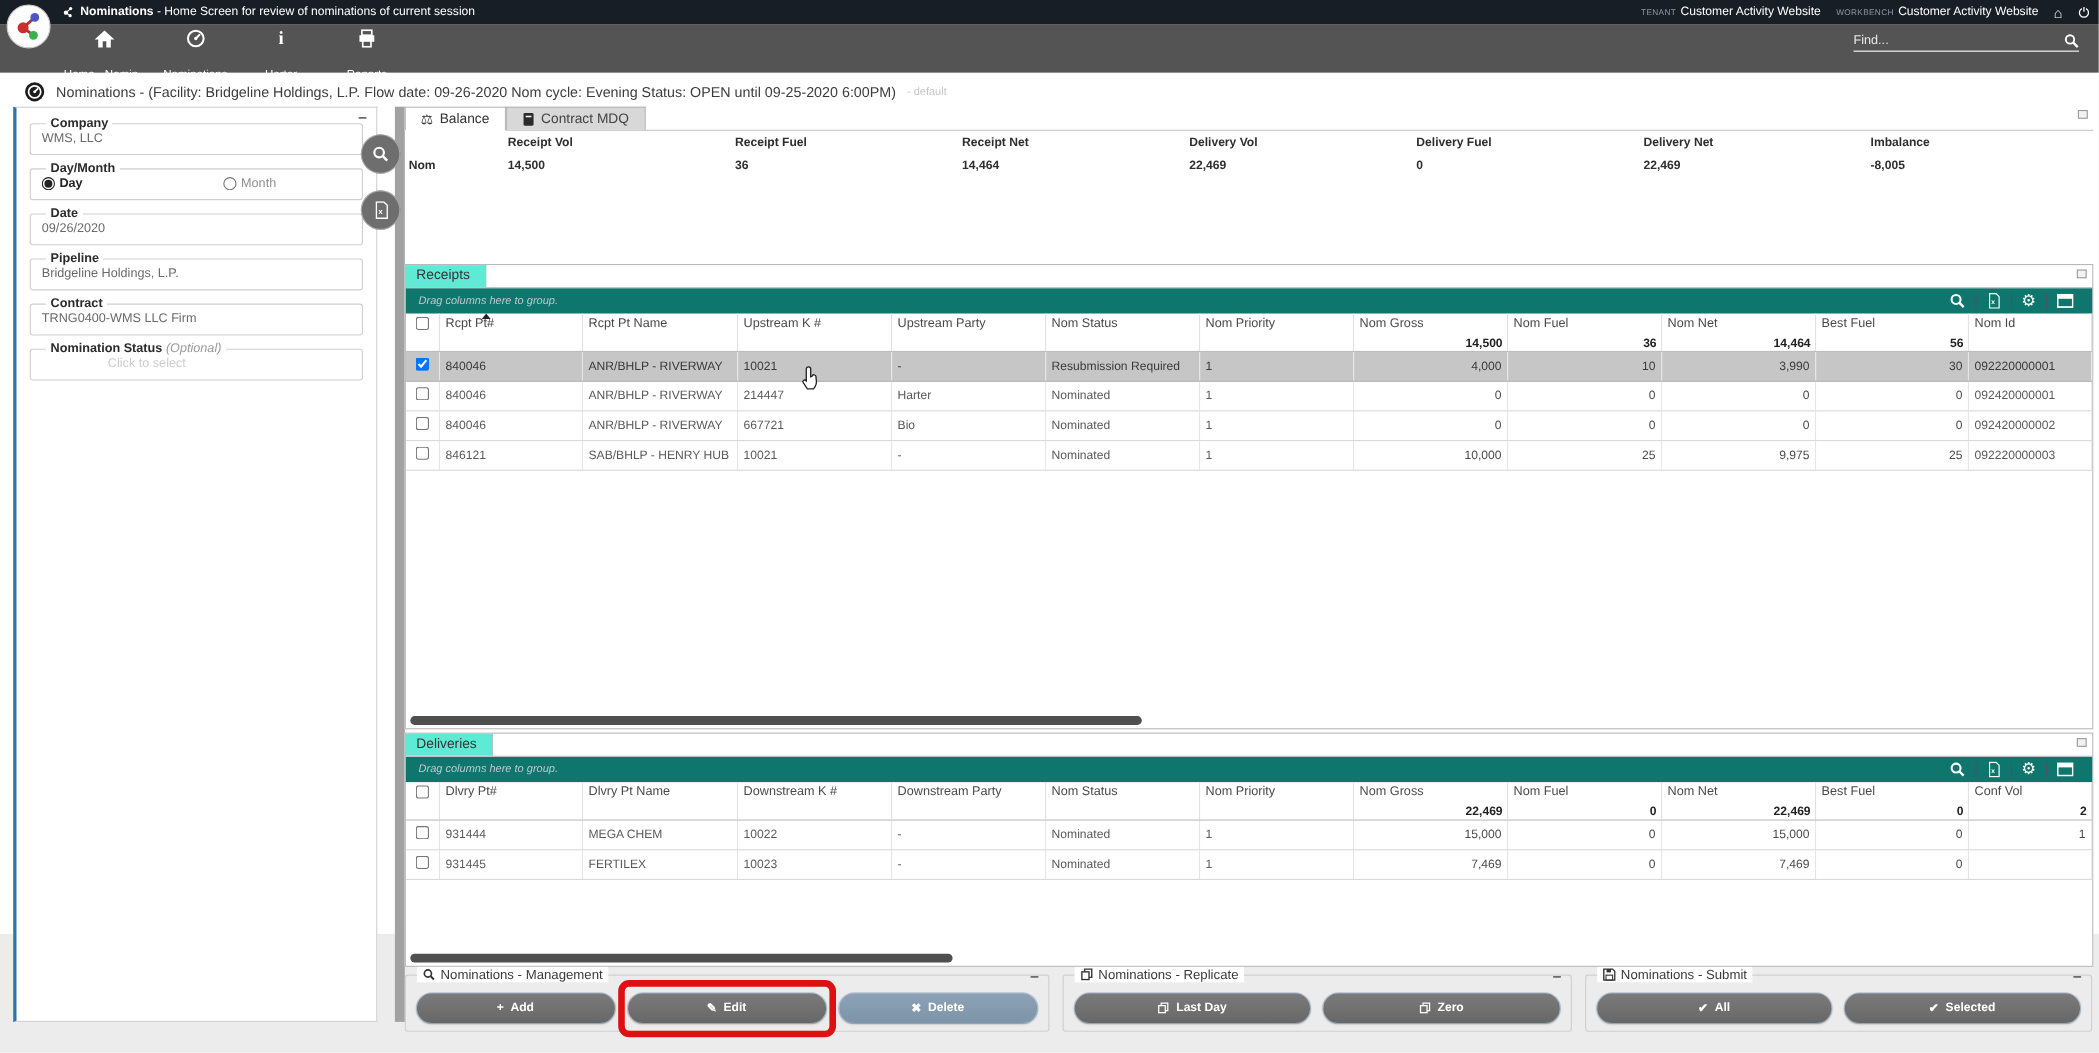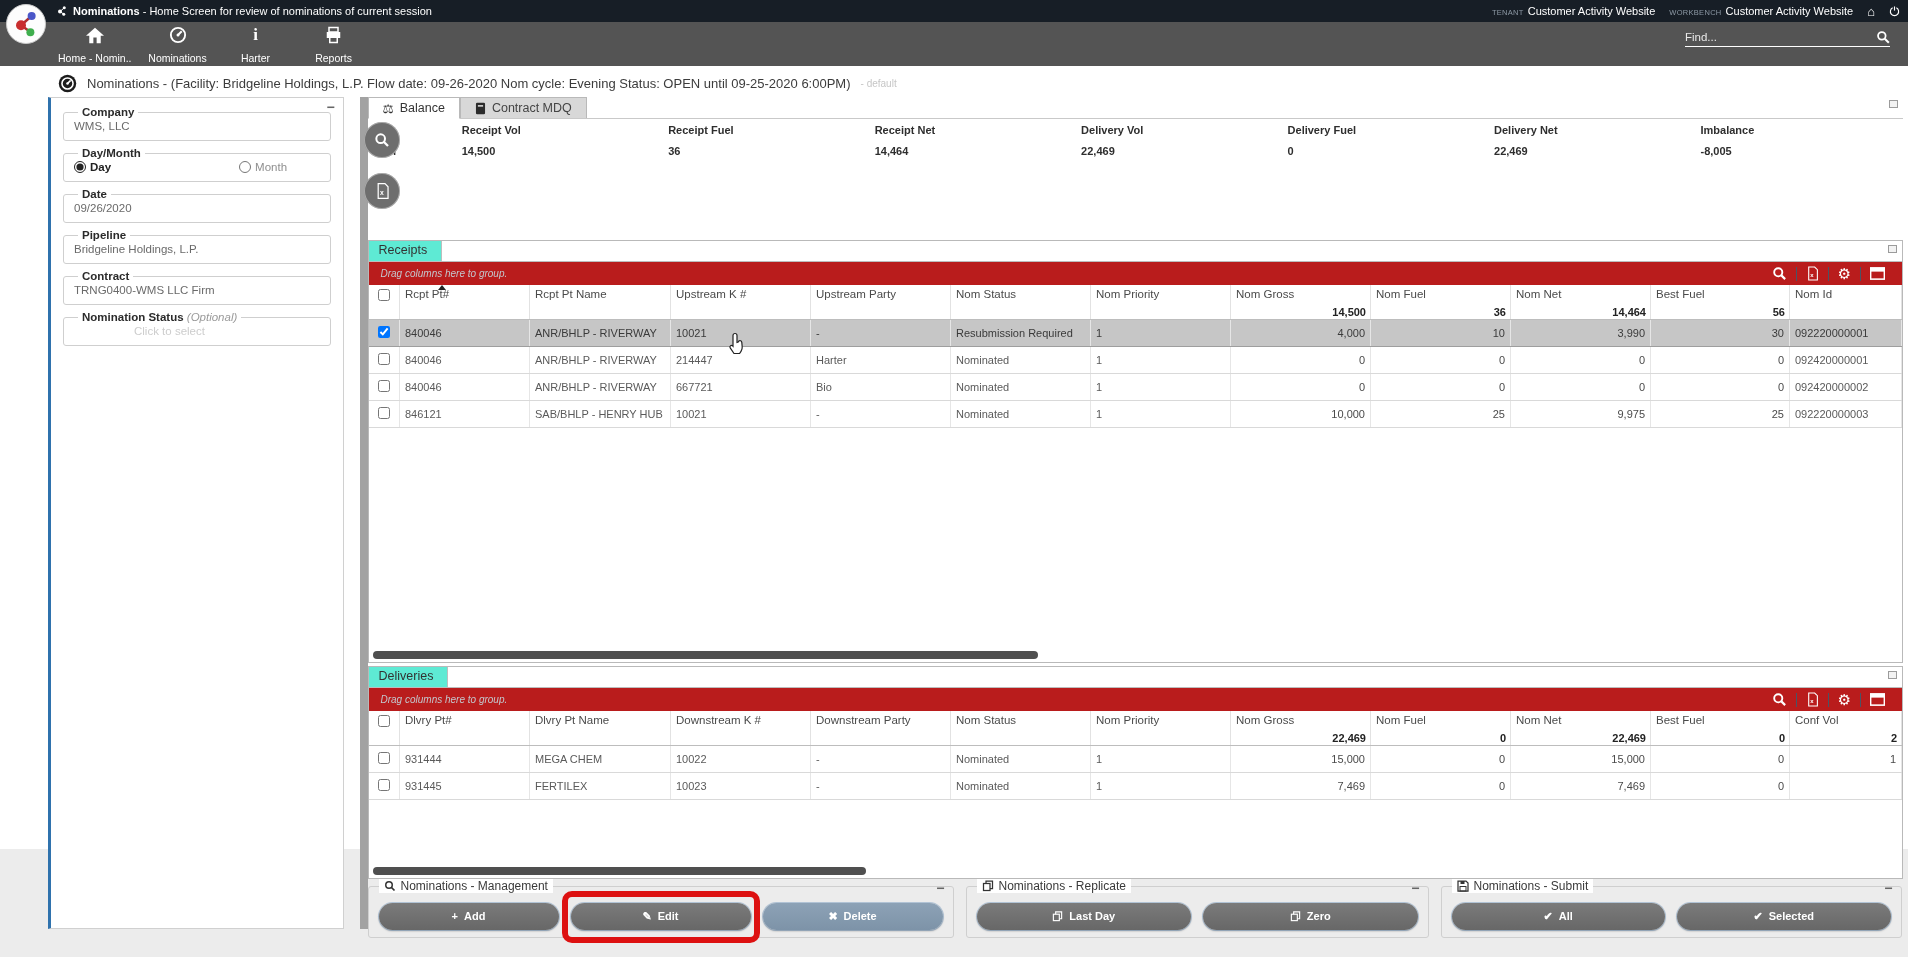--- a/index.html
+++ b/index.html
@@ -14,27 +14,27 @@
   .tb-right { margin-left:auto; display:flex; align-items:center; gap:14px; }
   .kv { display:flex; align-items:baseline; gap:4px; }
   .kv .k { font-size:7.5px; color:#8d99a5; letter-spacing:.3px; }
   .kv .v { font-size:11px; color:#fff; }
   .tb-ico { color:#fff; font-size:13px; line-height:1; cursor:pointer; }
 
   
   .navbar { height:44px; background:#545454; display:flex; align-items:flex-start; padding:3px 16px 0 58px; position:relative; z-index:10; }
   .nav-item { display:flex; flex-direction:column; align-items:center; color:#fff; min-width:64px; margin-right:14px; cursor:pointer; }
   .nav-item .nico { height:20px; display:flex; align-items:center; justify-content:center; }
-  .nav-item .nlab { font-size:10.5px; margin-top:7px; white-space:nowrap; }
+  .nav-item .nlab { font-size:10.5px; margin-top:17px; white-space:nowrap; }
   .findbox { position:absolute; right:18px; top:8px; width:205px; border-bottom:1px solid #fff; display:flex; align-items:center; padding-bottom:2px; }
   .findbox input { flex:1; background:transparent; border:none; outline:none; color:#fff; font-size:11.5px; font-family:inherit; }
   .findbox input::placeholder { color:#e8e8e8; }
 
   
-  .content { background:#fff; height:783px; position:relative;padding-left:36px; }
+  .content { background:#fff; height:783px; position:relative; }
   .page-header { display:flex; align-items:center; gap:10px; padding:8px 0 4px 22px; }
   .ph-icon { width:19px; height:19px; }
   .ph-title { font-size:13px; color:#3c3c3c; }
   .ph-suffix { font-size:10px; color:#c6c6c6; }
 
   .body-row { display:flex; align-items:stretch; height:832px; position:relative; }
 
   
   .filter-panel { width:332px; margin-left:12px; border:1px solid #d0d0d0; border-left:3px solid #2f72ad; background:#fff; padding:8px 12px 8px 12px; position:relative; }
   .collapse-dash { position:absolute; top:2px; right:8px; color:#666; font-weight:bold; font-size:14px; cursor:pointer; line-height:1; }
@@ -70,21 +70,21 @@
   .expand-sq { position:absolute; width:9px; height:8px; border:1px solid #9b9b9b; background:#f2f2f2; cursor:pointer; }
   .balance-panel .expand-sq { top:3px; right:5px; }
 
   
   .grid-panel { border:1px solid #b9b9b9; background:#fff; display:flex; flex-direction:column; position:relative; }
   .grid-panel.receipts { height:423px; margin-bottom:3px; }
   .grid-panel.deliveries { height:213px; margin-bottom:7px; }
   .gp-tabrow { height:21px; display:flex; align-items:stretch; border-bottom:1px solid #bdbdbd; position:relative; }
   .gp-tab { padding:2px 14px 0 10px; font-size:12.5px; color:#333; border-right:1px solid #bdbdbd; background:#5eead4; cursor:pointer; }
   .gp-tabrow .expand-sq { top:4px; right:5px; }
-  .groupbar { height:23px; background:#b91c1c; display:flex; align-items:center; padding:0 8px 0 12px; }
+  .groupbar { height:23px; background:#0f766e; display:flex; align-items:center; padding:0 8px 0 12px; }
   .groupbar .hint { color:#c3c7cd; font-size:10px; font-style:italic; }
   .gb-icons { margin-left:auto; display:flex; align-items:center; }
   .gb-ico { padding:0 9px; display:flex; align-items:center; cursor:pointer; }
   .gb-sep { width:1px; height:14px; background:#55607021; background:#4a5464; }
   .gear-glyph { color:#fff; font-size:15px; line-height:1; }
 
   table.grid { border-collapse:collapse; table-layout:fixed; width:1533px; }
   table.grid th { border-right:1px solid #e2e2e2; border-bottom:1px solid #bdbdbd; vertical-align:top; text-align:left; padding:3px 5px 1px 5px; height:34px; position:relative; font-weight:normal; cursor:pointer; }
   table.grid th .h-label { font-size:11.5px; color:#4a4a4a; }
   table.grid th .h-sum { font-size:11px; font-weight:bold; color:#222; text-align:right; position:absolute; right:4px; bottom:1px; }

